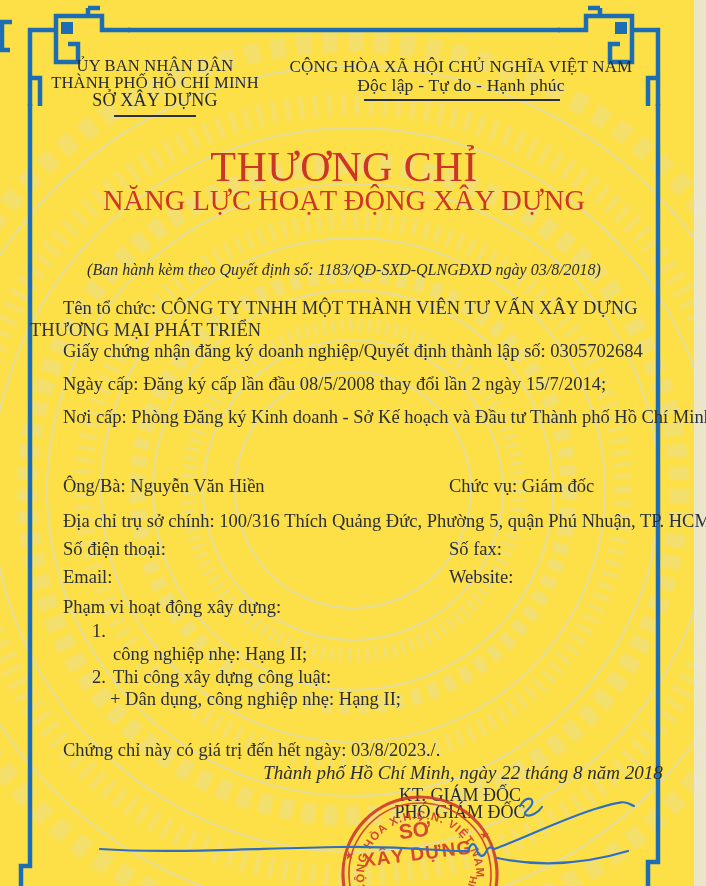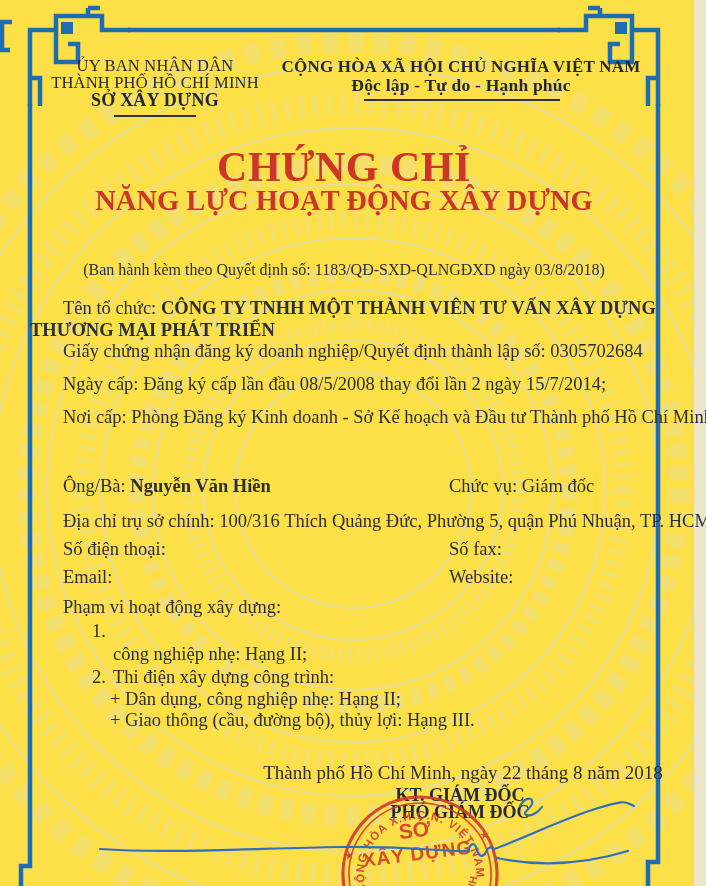--- a/index.html
+++ b/index.html
@@ -1,22 +1,22 @@
 <!DOCTYPE html>
 <html><head>
 <meta charset="utf-8">
 <style>
   html,body{margin:0;padding:0;background:#ffffff;}
   .page{position:relative;width:706px;height:886px;background:#fde047;overflow:hidden;
         font-family:"Liberation Serif","DejaVu Serif",serif;color:#242a36;}
   .abs{position:absolute;white-space:nowrap;}
   .ctr{transform:translateX(-50%);}
   .body-line{font-size:18.5px;color:#2a2e38;}
-  .b{font-weight:bold;}
-  .i{}
+  .b{font-weight:normal;}
+  .i{font-style:italic;}
   .red{color:#cd3529;}
   .hdr{font-size:16.5px;color:#222838;letter-spacing:.2px;text-align:center;line-height:17.5px;}
   .rule{position:absolute;height:2px;background:#2a3040;}
   svg{position:absolute;left:0;top:0;}
   .wm{opacity:.5;}
 </style>
 </head>
 <body>
 
 <div class="page">
@@ -75,21 +75,21 @@
     <div class="ctr abs b" style="top:35px;font-size:18px">SỞ XÂY DỰNG</div>
   </div>
   <div class="rule" style="left:114px;top:115px;width:82px"></div>
 
   <div class="abs hdr b" style="left:461px;top:58px">
     <div class="ctr abs" style="top:0;font-size:17px">CỘNG HÒA XÃ HỘI CHỦ NGHĨA VIỆT NAM</div>
     <div class="ctr abs" style="top:19px;font-size:17.5px">Độc lập - Tự do - Hạnh phúc</div>
   </div>
   <div class="rule" style="left:364px;top:99px;width:196px"></div>
 
-  <div class="abs red b" style="left:30px;right:48px;top:143px;font-size:42px;text-align:center;letter-spacing:.5px">CHỨNG CHỈ</div>
+  <div class="abs red b" style="left:30px;right:48px;top:143px;font-size:42px;text-align:center;letter-spacing:.5px">THƯƠNG CHỈ</div>
   <div class="abs red b" style="left:30px;right:48px;top:185px;font-size:28.5px;text-align:center">NĂNG LỰC HOẠT ĐỘNG XÂY DỰNG</div>
   <div class="abs i" style="left:30px;right:48px;top:261px;font-size:16px;text-align:center;color:#2a2e38">(Ban hành kèm theo Quyết định số: 1183/QĐ-SXD-QLNGĐXD ngày 03/8/2018)</div>
 
   <div class="abs body-line" style="left:63px;top:298px"><span>Tên tổ chức: </span><span class="b">CÔNG TY TNHH MỘT THÀNH VIÊN TƯ VẤN XÂY DỰNG</span></div>
   <div class="abs body-line b" style="left:30px;right:48px;top:320px;text-align:left">THƯƠNG MẠI PHÁT TRIỂN</div>
 
   <div class="abs body-line" style="left:63px;top:341px">Giấy chứng nhận đăng ký doanh nghiệp/Quyết định thành lập số: 0305702684</div>
   <div class="abs body-line" style="left:63px;top:374px">Ngày cấp: Đăng ký cấp lần đầu 08/5/2008 thay đổi lần 2 ngày 15/7/2014;</div>
   <div class="abs body-line" style="left:63px;top:407px">Nơi cấp: Phòng Đăng ký Kinh doanh - Sở Kế hoạch và Đầu tư Thành phố Hồ Chí Minh.</div>
 
@@ -100,24 +100,24 @@
 
   <div class="abs body-line" style="left:63px;top:539px">Số điện thoại:</div>
   <div class="abs body-line" style="left:449px;top:539px">Số fax:</div>
   <div class="abs body-line" style="left:63px;top:567px">Email:</div>
   <div class="abs body-line" style="left:449px;top:567px">Website:</div>
 
   <div class="abs body-line" style="left:63px;top:597px">Phạm vi hoạt động xây dựng:</div>
   <div class="abs body-line" style="left:92px;top:621px">1.</div>
   <div class="abs body-line" style="left:113px;top:644px">công nghiệp nhẹ: Hạng II;</div>
   <div class="abs body-line" style="left:92px;top:667px">2.</div>
-  <div class="abs body-line" style="left:113px;top:667px">Thi điện xây dựng công trình:</div>
+  <div class="abs body-line" style="left:113px;top:667px">Thi công xây dựng công luật:</div>
   <div class="abs body-line" style="left:110px;top:689px">+ Dân dụng, công nghiệp nhẹ: Hạng II;</div>
-  <div class="abs body-line" style="left:110px;top:710px">+ Giao thông (cầu, đường bộ), thủy lợi: Hạng III.</div>
 
+  <div class="abs body-line" style="left:63px;top:740px">Chứng chỉ này có giá trị đến hết ngày: 03/8/2023./.</div>
 
   <div class="abs body-line i ctr" style="left:463px;top:762px;font-size:19px">Thành phố Hồ Chí Minh, ngày 22 tháng 8 năm 2018</div>
   <div class="abs b ctr" style="left:460px;top:785px;font-size:18px">KT. GIÁM ĐỐC</div>
   <div class="abs b ctr" style="left:460px;top:802px;font-size:18px">PHÓ GIÁM ĐỐC</div>
 
   <svg width="706" height="886" viewBox="0 0 706 886" style="opacity:.9">
     <defs>
       <path id="arcTop" d="M367 893 A56 56 0 1 1 473 893"></path>
       <path id="arcBot" d="M363 852 A59 59 0 1 0 477 852"></path>
     </defs>

